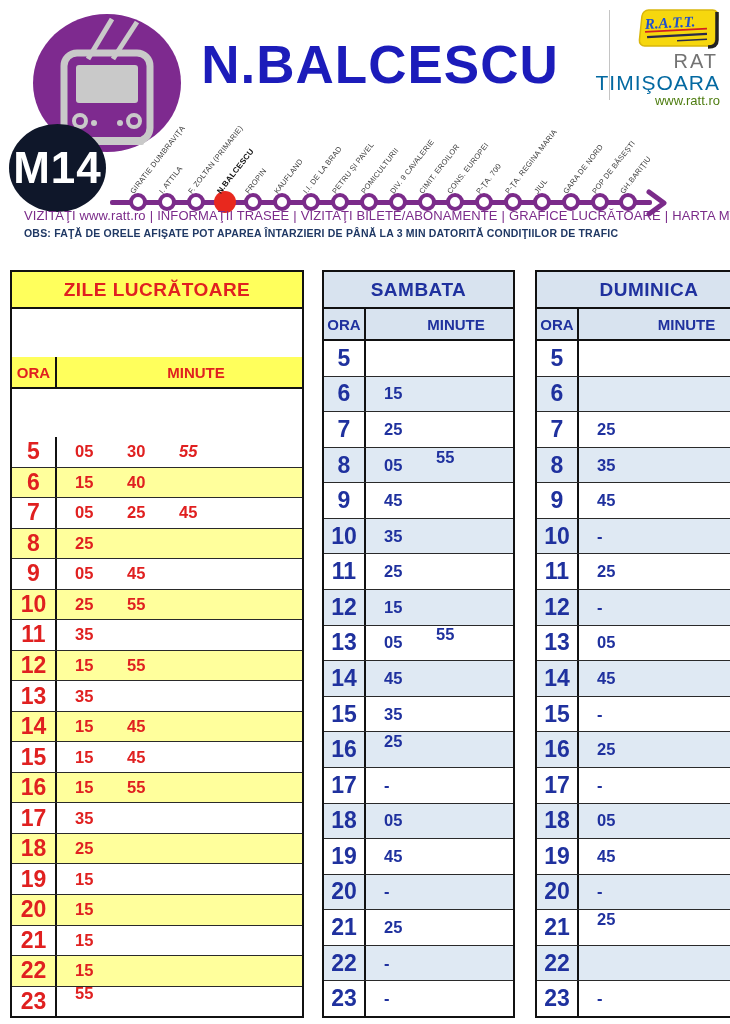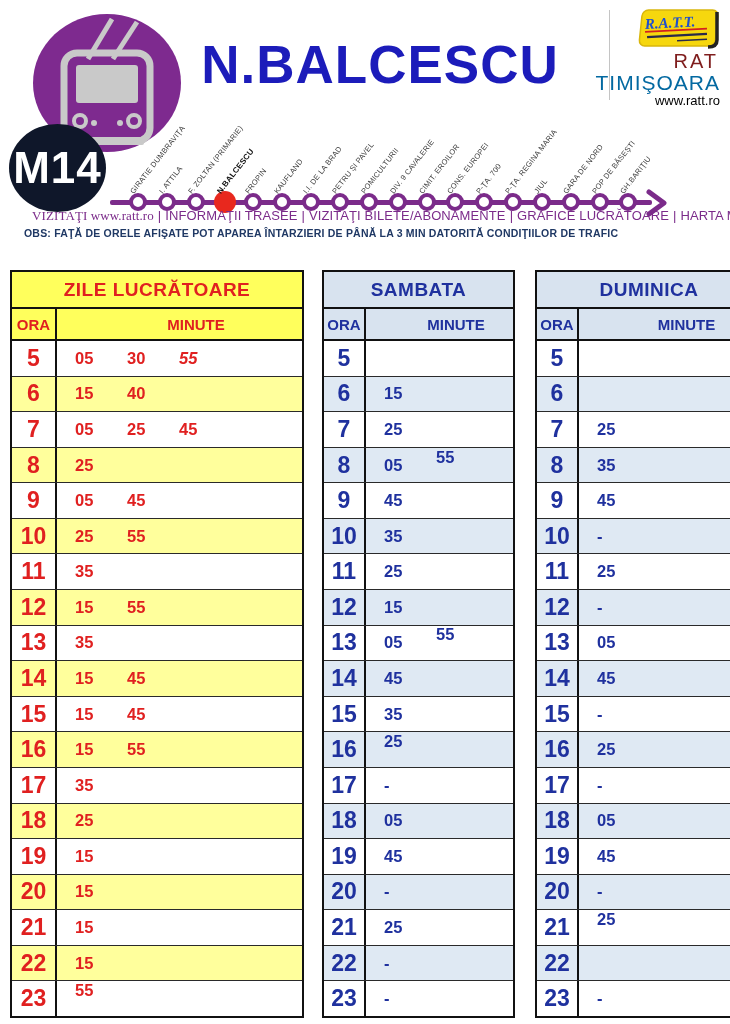--- a/index.html
+++ b/index.html
@@ -8,49 +8,49 @@
 
   
   .bus-logo { position: absolute; left: 32px; top: 13px; }
   .m14-badge { position: absolute; left: 9px; top: 124px; width: 97px; height: 88px;
     border-radius: 50%; background: #0f172a; color: #fff; display: flex; align-items: center;
     justify-content: center; font-size: 44px; font-weight: 600; letter-spacing: 1px; }
   .page-title { position: absolute; left: 160px; top: 34px; width: 440px; text-align: center;
     font-size: 53px; font-weight: bold; color: #1c1cba; letter-spacing: 1px; }
   .brand-divider { position: absolute; left: 609px; top: 10px; width: 1px; height: 90px; background: #c4c4c4; }
   .ratt-logo { position: absolute; left: 633px; top: 6px; }
-  .brand-rat { position: absolute; right: 12px; top: 50px; font-size: 20px; color: #7f1d1d; letter-spacing: 2px; }
+  .brand-rat { position: absolute; right: 12px; top: 50px; font-size: 20px; color: #737373; letter-spacing: 2px; }
   .brand-city { position: absolute; right: 10px; top: 71px; font-size: 21px; color: #0369a1; letter-spacing: 1px; }
-  .brand-url { position: absolute; right: 10px; top: 93px; font-size: 13px; color: #000000; }
+  .brand-url { position: absolute; right: 10px; top: 93px; font-size: 13px; color: #4d7c0f; }
 
   
   .route-map { position: absolute; left: 0; top: 0; width: 730px; height: 250px; }
   .route-line { position: absolute; left: 110px; top: 200px; width: 542px; height: 5px;
     background: #7b2b8a; border-radius: 2px; }
   .route-arrow { position: absolute; left: 645px; top: 189px; }
   .st-dot { position: absolute; width: 18px; height: 18px; border-radius: 50%;
     background: #fff; border: 4px solid #7b2b8a; }
   .st-dot.current { width: 22px; height: 22px; background: #e8281e; border: none; }
   .st-label { position: absolute; height: 10px; line-height: 10px; font-size: 7.5px; color: #3d3d3d;
     white-space: nowrap; transform: rotate(-52deg); transform-origin: 0 100%; letter-spacing: 0.2px; }
   .st-label.current { font-weight: bold; color: #111; font-size: 8px; }
 
   
   .nav-bar { position: absolute; left: 24px; top: 208px; width: 700px; font-size: 13px;
     color: #7b2b8a; letter-spacing: 0.1px; white-space: nowrap; }
   .nav-bar .link { margin: 0 3px; cursor: pointer; }
-  .nav-bar .link:first-child { margin-left: 8px; font-family: Liberation Serif, serif; }
+  .nav-bar .link:first-child { margin-left: 0; }
   .nav-bar .sep { margin: 0 1px; }
   .obs-note { position: absolute; left: 24px; top: 227px; font-size: 10.5px; font-weight: bold;
     color: #1f3864; letter-spacing: 0.2px; }
 
   
   .tt { position: absolute; top: 270px; height: 748px; border: 2px solid #111;
     background: #fff; display: flex; flex-direction: column; }
-  .tt-1 { left: 10px;  width: 294px; }
+  .tt-1 { left: 10px;  width: 294px; gap: 48px; }
   .tt-2 { left: 322px; width: 193px; }
   .tt-3 { left: 535px; width: 228px; }
   .theme-yellow { --head-bg: #ffff5c; --row-tint: #ffff9c; --txt: #e02020; --oraw: 45px; }
   .theme-blue   { --head-bg: #d8e3ef; --row-tint: #dfe9f3; --txt: #1f319e; --oraw: 42px; }
   .tt-title { height: 37px; border-bottom: 2px solid #111; background: var(--head-bg);
     display: flex; align-items: center; justify-content: center; font-size: 19px;
     font-weight: bold; color: var(--txt); letter-spacing: 0.5px; }
   .tt-head { height: 32px; border-bottom: 2px solid #111; background: var(--head-bg); display: flex; }
   .tt-head .ora-h { width: var(--oraw); border-right: 2px solid #111; display: flex;
     align-items: center; justify-content: center; font-size: 15px; font-weight: bold; color: var(--txt); }

